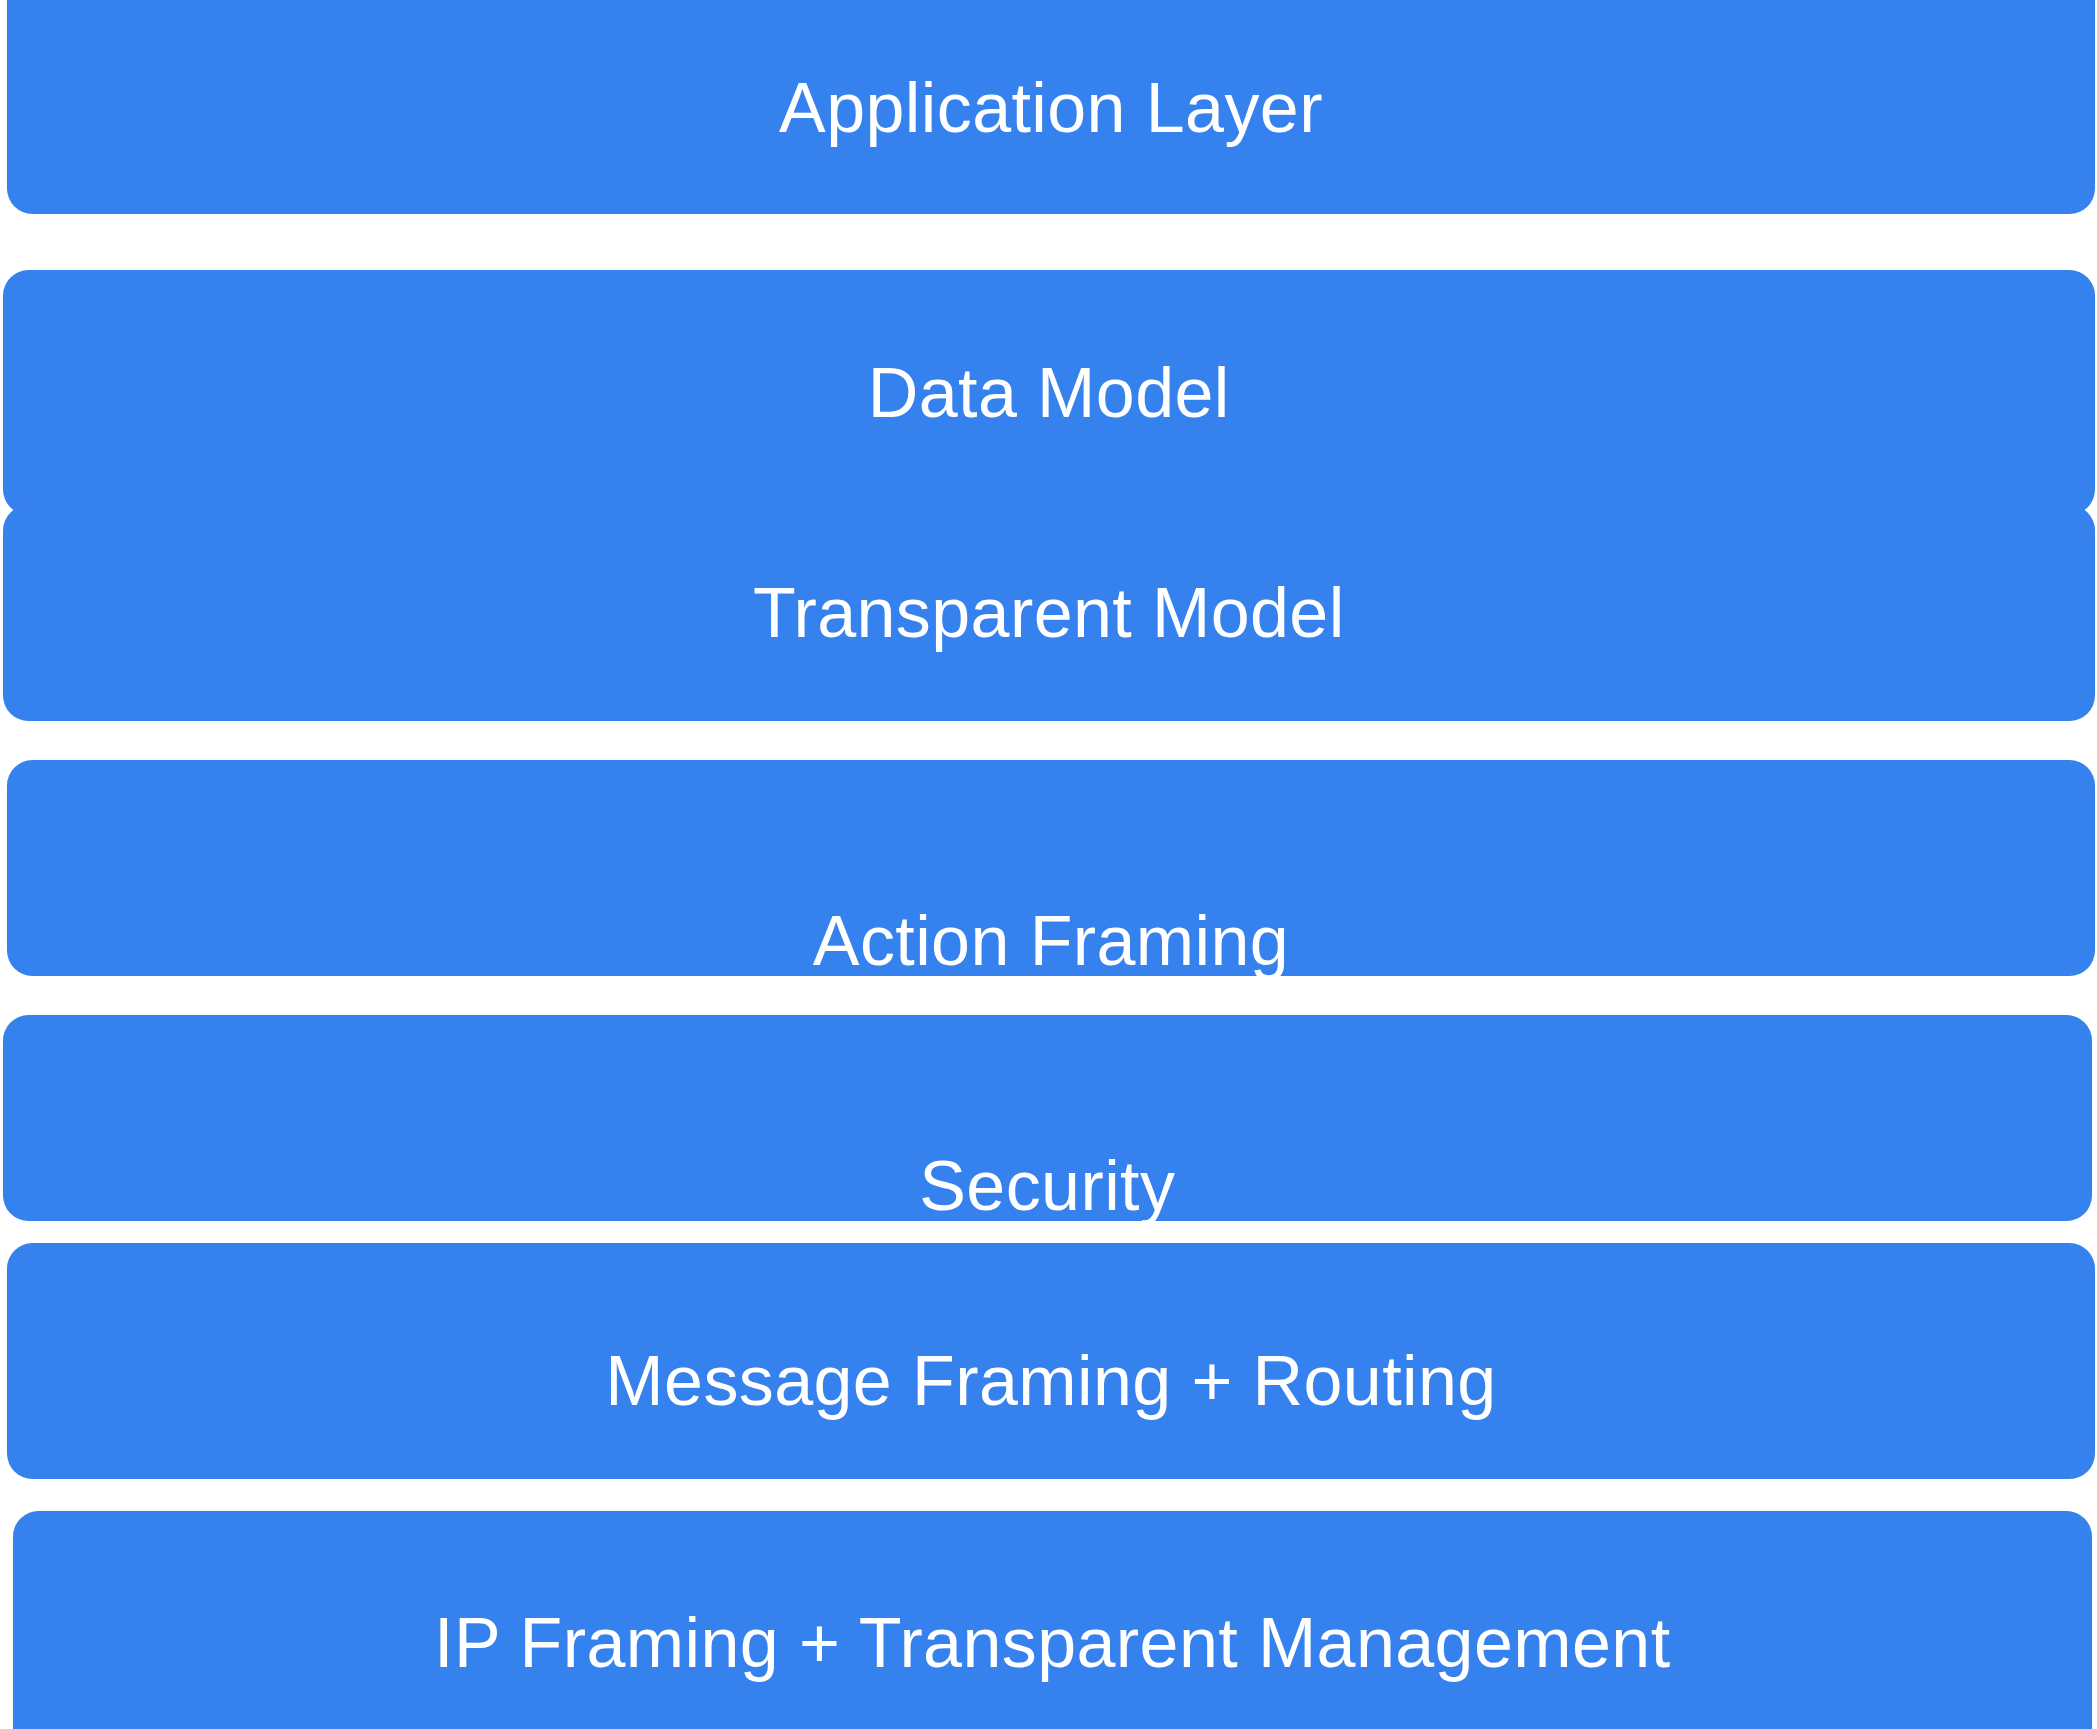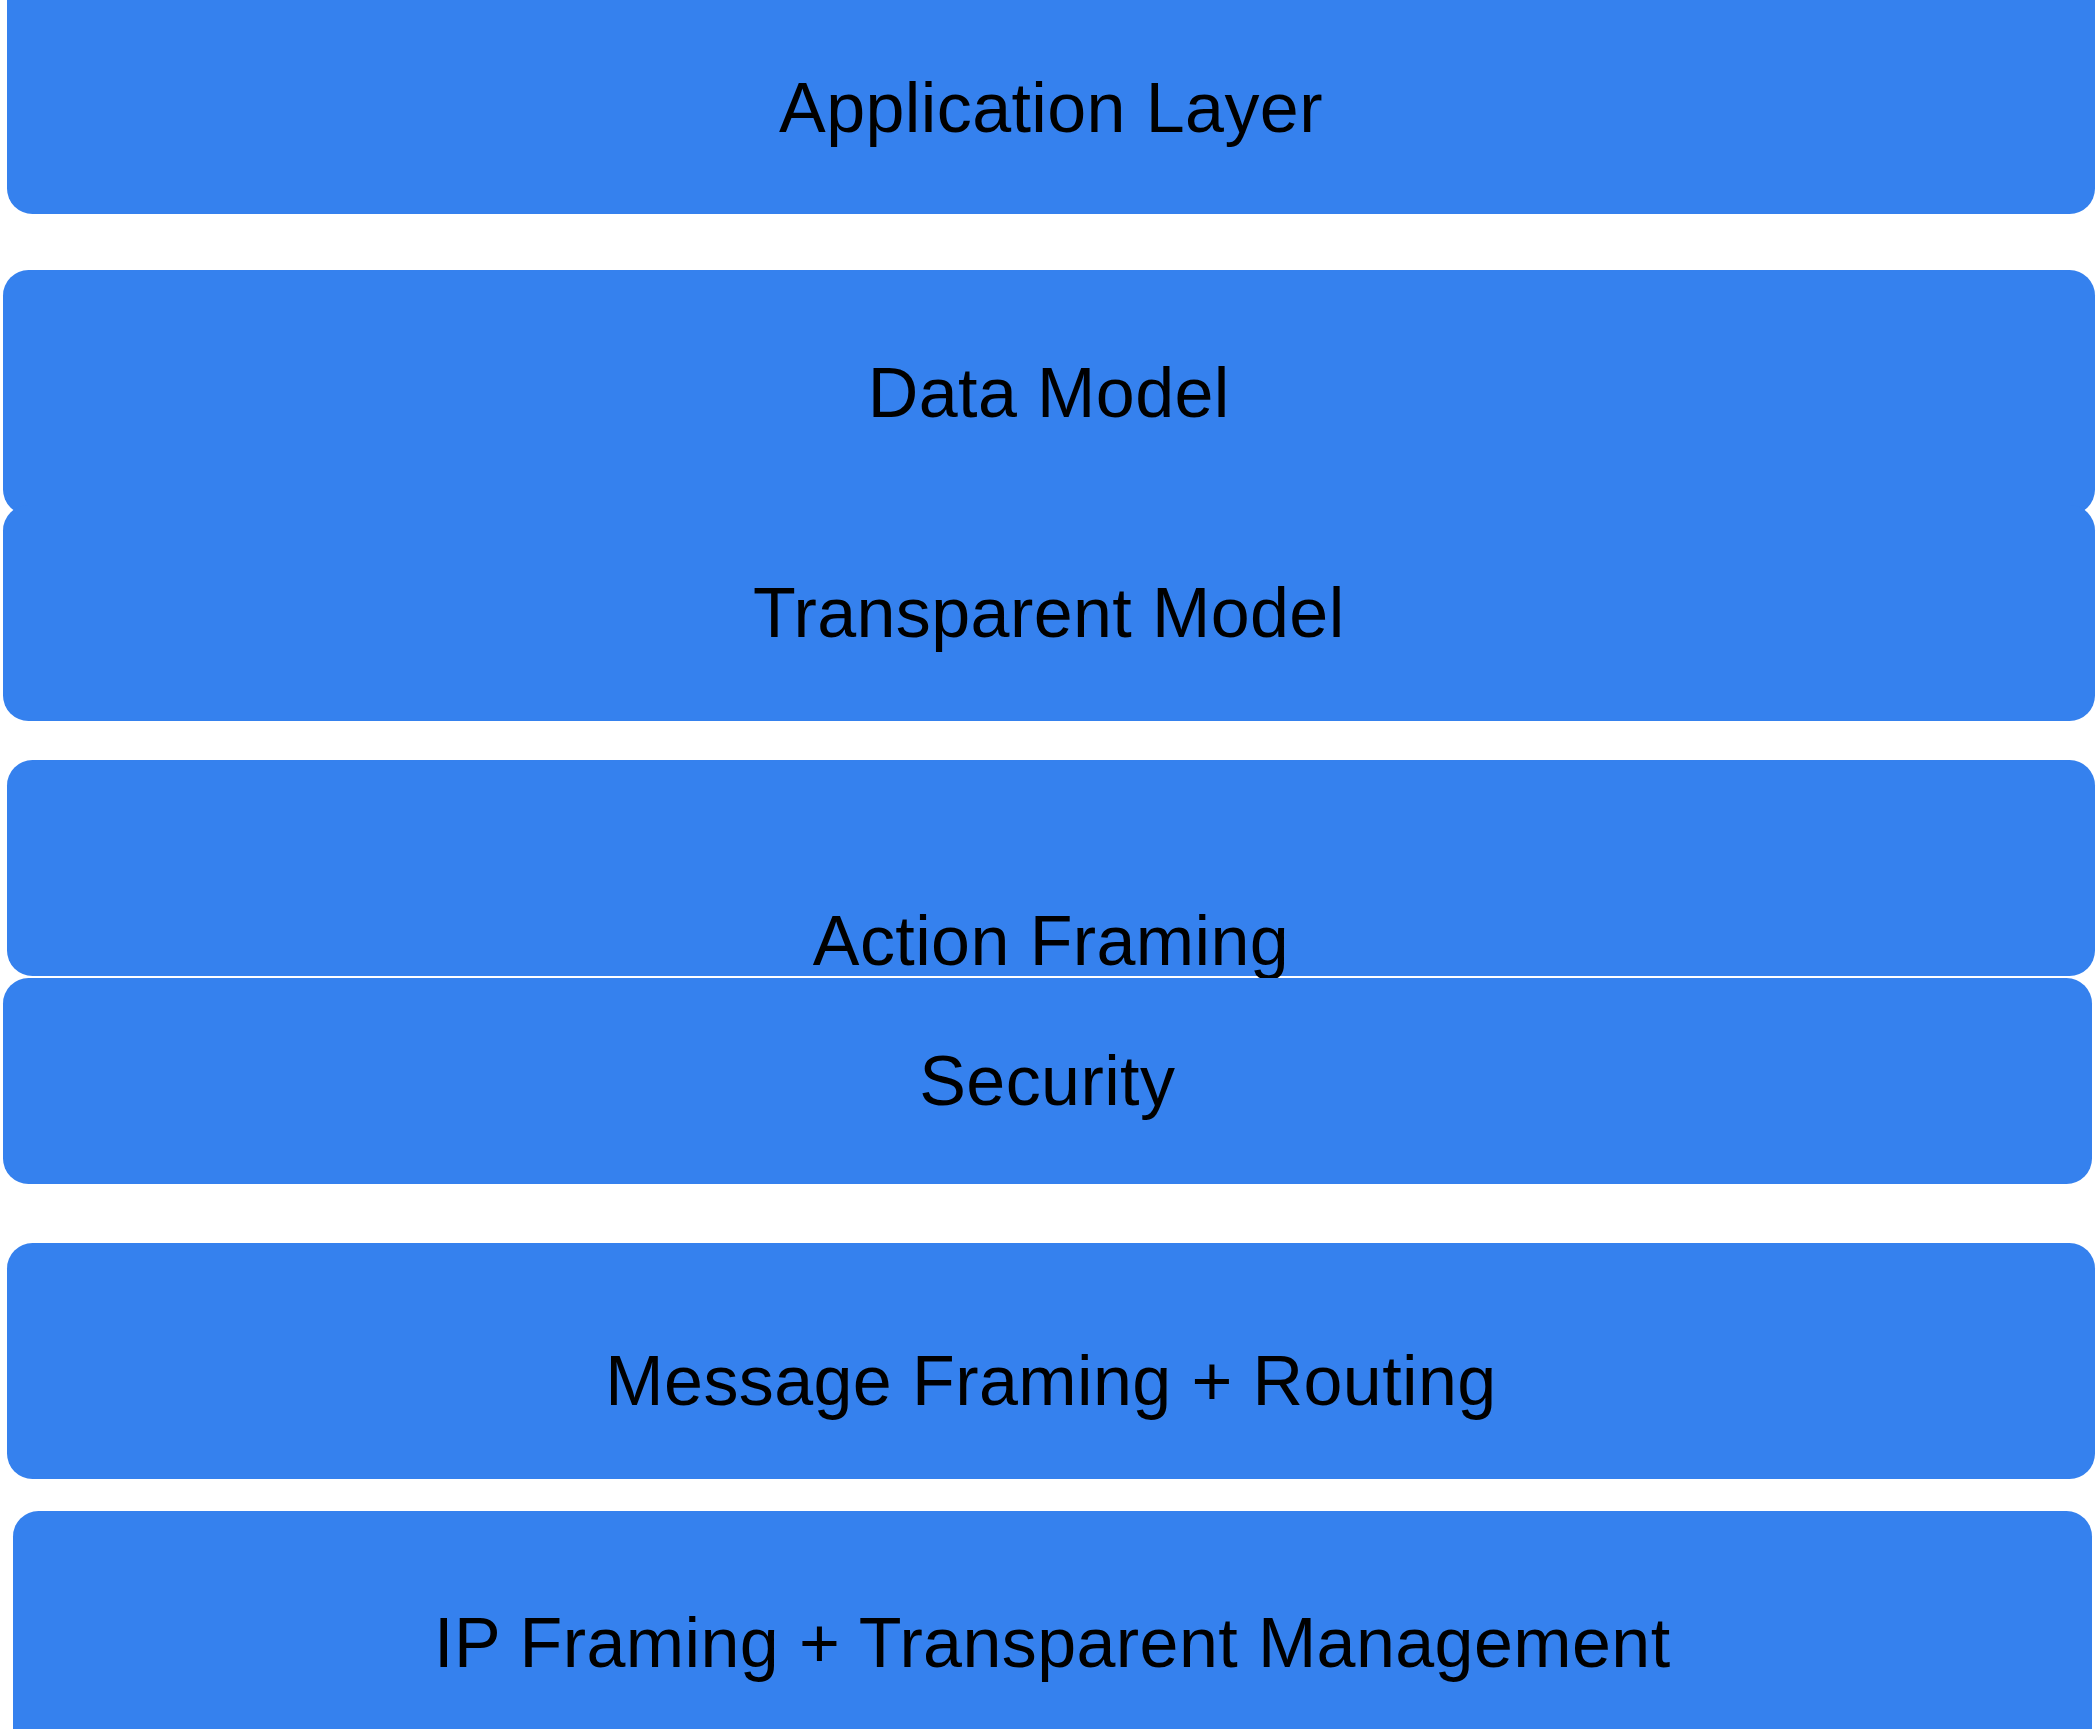--- a/index.html
+++ b/index.html
@@ -25,39 +25,39 @@
     position: absolute;
     box-sizing: border-box;
     background: #3581ee;
     border-radius: 25.5px;
     display: flex;
     align-items: center;
     justify-content: center;
   }
 
   .layer-label {
-    color: #000000;
+    color: #ffffff;
     font-family: "Liberation Sans", sans-serif;
     font-size: 70px;
     font-weight: 400;
     line-height: 1;
     letter-spacing: 0.4px;
     white-space: nowrap;
     text-align: center;
     user-select: none;
   }
 
   
   .bar-0 { left: 7px;  top: -27px;   width: 2088px; height: 241px; }
   .bar-0 .layer-label { transform: translateY(13.5px); }
 
   .bar-1 { left: 2.8px;   top: 270px;   width: 2092px; height: 245px; }
   .bar-2 { left: 2.8px;   top: 505px;   width: 2092px; height: 216px; }
   .bar-3 { left: 7px;  top: 760px;  width: 2088px; height: 216px; align-items: flex-end; }
-  .bar-4 { left: 2.8px;   top: 978px;  width: 2089px; height: 206px; }
+  .bar-4 { left: 2.8px;   top: 1015px;  width: 2089px; height: 206px; align-items: flex-end; }
 
   .bar-5 { left: 7px;  top: 1243px;  width: 2088px; height: 236px; }
   .bar-5 .layer-label { transform: translateY(8.5px); margin-top: 22px; }
 
   .bar-6 { left: 12.8px;  top: 1511px;  width: 2079px; height: 246px; }
   .bar-6 .layer-label { transform: translateY(-12px); margin-top: 42px; }
 </style>
 </head>
 <body>
 

